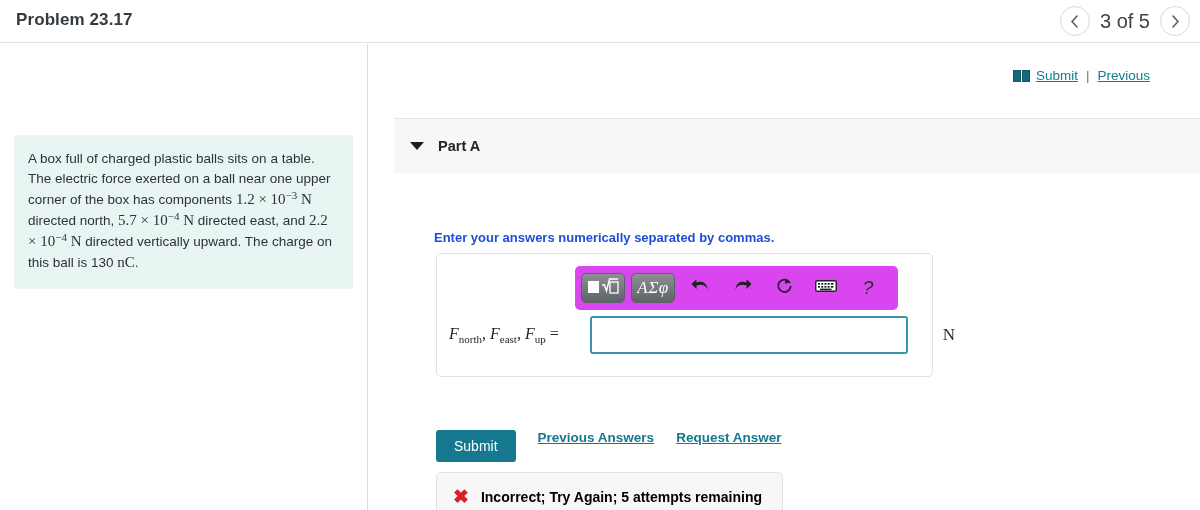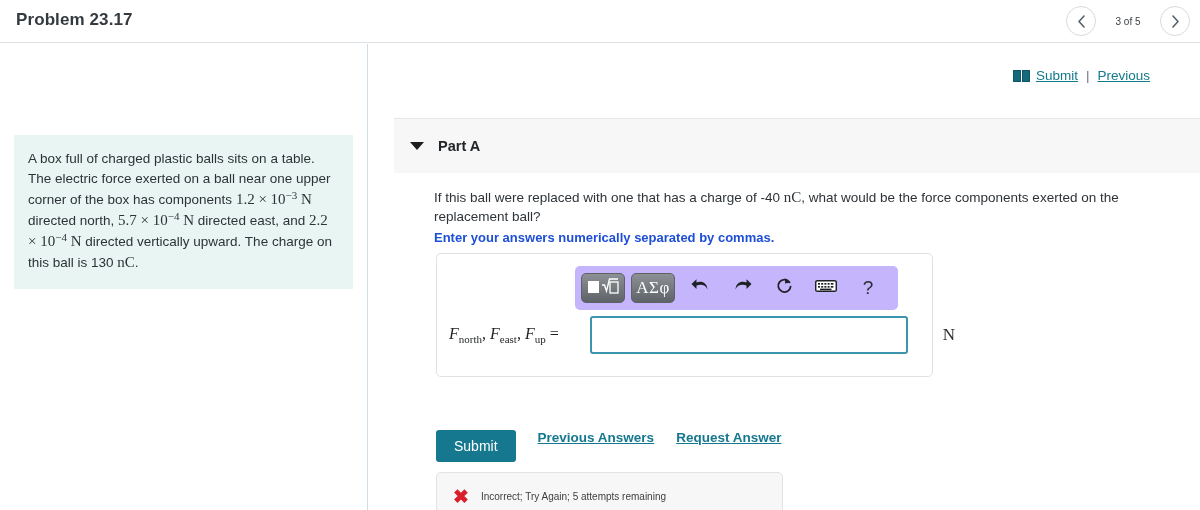--- a/index.html
+++ b/index.html
@@ -30,21 +30,21 @@
     display: flex; align-items: center; gap: 10px;
   }
   .nav-btn {
     width: 30px; height: 30px; border-radius: 50%;
     border: 1px solid #d6dadd; background: #fff;
     display: flex; align-items: center; justify-content: center;
     cursor: pointer;
   }
   .nav-btn svg { display: block; }
   .pager-label {
-    font-size: 10px; color: #3d4449; min-width: 44px; text-align: center;
+    font-size: 20px; color: #3d4449; min-width: 44px; text-align: right;
   }
 
   
   .left-col {
     position: absolute; left: 0; top: 44px; width: 367px; height: 466px;
     background: #ffffff;
   }
   .divider {
     position: absolute; left: 367px; top: 44px;
     width: 1px; height: 466px; background: #cfdde4;
@@ -101,22 +101,22 @@
     font-size: 13px; font-weight: bold; color: #1d4ed8;
   }
 
   
   .answer-panel {
     position: absolute; left: 68px; top: 209px; width: 497px; height: 124px;
     border: 1px solid #e0e1e3; border-radius: 5px; background: #fff;
   }
   .mathbar {
     position: absolute; left: 138px; top: 12px; width: 323px; height: 44px;
-    background: #c4b5fd; border-radius: 5px;
-    display: flex; align-items: center; gap: 0;
+    background: #d946ef; border-radius: 5px;
+    display: flex; align-items: center; gap: 0; font-style: italic;
   }
   .mbtn {
     width: 44px; height: 30px; margin-left: 6px;
     border-radius: 5px; border: 1px solid #5e6266;
     background: linear-gradient(#8d9195, #5e6367);
     display: flex; align-items: center; justify-content: center;
     cursor: pointer;
   }
   .mbtn.greek {
     color: #ffffff; font-family: "Liberation Serif", serif;
@@ -167,21 +167,21 @@
   
   .feedback {
     position: absolute; left: 68px; top: 428px; width: 347px; height: 49px;
     background: #f7f7f8; border: 1px solid #e2e3e5; border-radius: 5px;
     display: flex; align-items: center;
   }
   .x-icon {
     margin-left: 16px; margin-right: 12px;
     color: #d91f2b; font-size: 19px; font-weight: bold; line-height: 1;
   }
-  .fb-text { font-size: 10px; font-weight: normal; color: #404040; }
+  .fb-text { font-size: 14px; font-weight: bold; color: #000000; }
 </style>
 </head>
 <body>
 
 <div class="page">
 
   <div class="header">
     <div class="problem-title">Problem 23.17</div>
     <div class="pager">
       <div class="nav-btn">
@@ -221,24 +221,20 @@
       <span class="rlink">Submit</span>
       <span class="rsep">|</span>
       <span class="rlink">Previous</span>
     </div>
 
     <div class="part-band">
       <div class="caret"></div>
       <div class="part-label">Part A</div>
     </div>
 
-    <div class="question">
-      <span>If this ball were replaced with one that has a charge of -40</span>
-      <span class="unit">nC</span><span>, what would be the force components exerted on the replacement ball?</span>
-    </div>
 
     <div class="instruction">Enter your answers numerically separated by commas.</div>
 
     <div class="answer-panel">
 
       <div class="mathbar">
         <div class="mbtn">
           <span>
             <svg width="32" height="20" viewBox="0 0 32 20">
               <rect x="1" y="5" width="11" height="12" fill="#ffffff"></rect>

